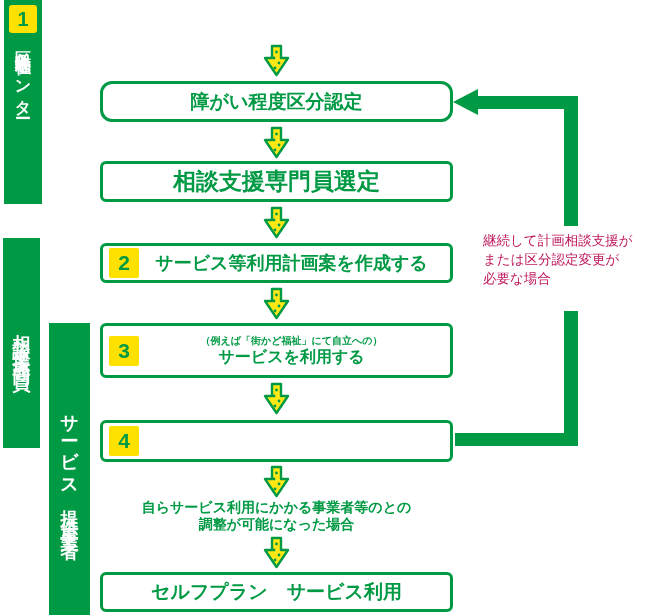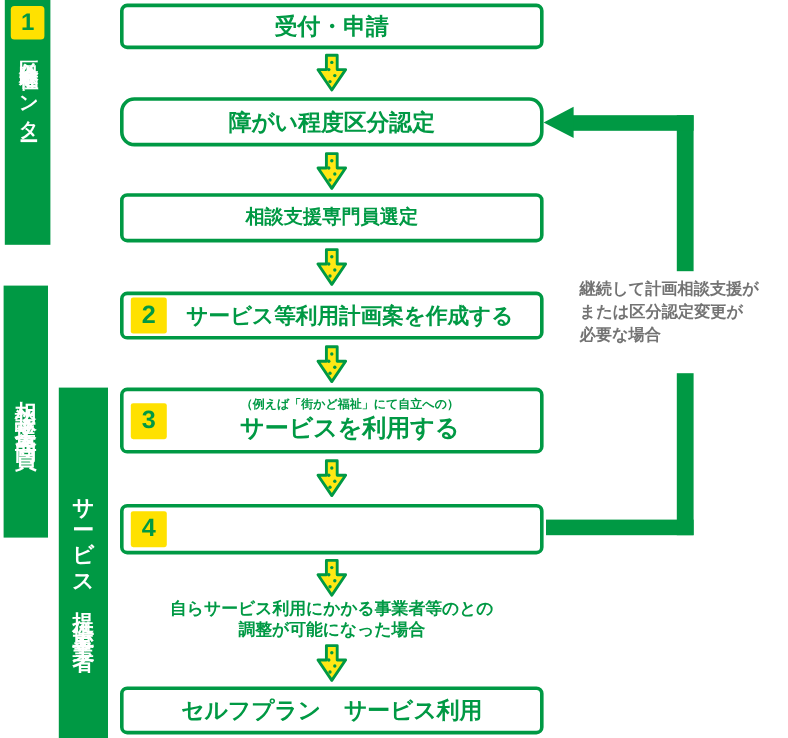--- a/index.html
+++ b/index.html
@@ -32,39 +32,39 @@
   }
   .fbox .content{flex:1;text-align:center;}
   .fbox.with-badge .content{padding-left:36px;padding-right:6px;}
   .box-badge{
     position:absolute;left:6px;top:50%;transform:translateY(-50%);
     width:30px;height:30px;background:#ffe100;color:#009944;border-radius:2px;
     display:flex;align-items:center;justify-content:center;font-size:21px;font-weight:bold;
   }
   #box-reception{top:3px;height:38px;font-size:19px;}
   #box-certification{top:81px;height:41px;font-size:19px;border-radius:12px;}
-  #box-selection{top:161px;height:41px;font-size:16px;}
+  #box-selection{top:161px;height:41px;font-size:23px;}
   #box-plan{top:243px;height:40px;font-size:18px;}
   #box-use{top:323px;height:55px;}
   #box-use .note{font-size:10px;line-height:1.25;}
-  #box-use .main{font-size:20px;line-height:1.2;}
+  #box-use .main{font-size:16px;line-height:1.2;}
   #box-monitoring{top:420px;height:42px;font-size:18px;}
   #box-selfplan{top:572px;height:40px;font-size:19px;}
   
   .darrow{position:absolute;left:263px;width:27px;height:33px;}
   #arrow-1{top:44px;} #arrow-2{top:126px;} #arrow-3{top:206px;}
   #arrow-4{top:287px;} #arrow-5{top:382px;} #arrow-6{top:465px;} #arrow-7{top:536px;}
   
   #caption-self{
     position:absolute;left:100px;top:499px;width:353px;text-align:center;
-    color:#009944;font-weight:bold;font-size:14px;line-height:17px;
+    color:#009944;font-weight:bold;font-size:14px;line-height:17px;font-family:Liberation Serif, serif;
   }
   #caption-feedback{
     position:absolute;left:483px;top:231px;width:174px;
-    color:#737373;font-weight:bold;font-size:13.5px;line-height:19px;white-space:nowrap;
+    color:#be185d;font-weight:normal;font-size:13.5px;line-height:19px;white-space:nowrap;
   }
   
   .fb-seg{position:absolute;background:#009944;}
   #fb-top{left:477px;top:96px;width:101px;height:13px;}
   #fb-vert-top{left:564px;top:96px;width:14px;height:130px;}
   #fb-vert-bottom{left:564px;top:311px;width:14px;height:135px;}
   #fb-bottom{left:455px;top:433px;width:123px;height:13px;}
   #fb-arrowhead{
     position:absolute;left:453px;top:89px;width:0;height:0;
     border-top:13px solid transparent;border-bottom:13px solid transparent;
@@ -80,23 +80,20 @@
     <span class="bar-badge">1</span>
     <span class="vtext">区保険福祉センター</span>
   </div>
   <div class="vbar" id="bar-specialist">
     <span class="vtext">相談支援専門員</span>
   </div>
   <div class="vbar" id="bar-provider">
     <span class="vtext">サービス提供事業者</span>
   </div>
 
-  <div class="fbox" id="box-reception">
-    <span class="content">受付・申請</span>
-  </div>
 
   <div class="darrow" id="arrow-1">
     <svg width="27" height="33" viewBox="0 0 27 33">
         <path d="M9 2 L18 2 L18 14 L25 14 L13.5 31 L2 14 L9 14 Z" fill="#ffe814" stroke="#009944" stroke-width="2.4" stroke-linejoin="round"></path>
         <circle cx="13.5" cy="8" r="1.4" fill="#009944"></circle>
         <circle cx="11" cy="14" r="1.4" fill="#009944"></circle>
         <circle cx="16" cy="19" r="1.4" fill="#009944"></circle>
         <circle cx="12" cy="24" r="1.4" fill="#009944"></circle>
       </svg>
   </div>

